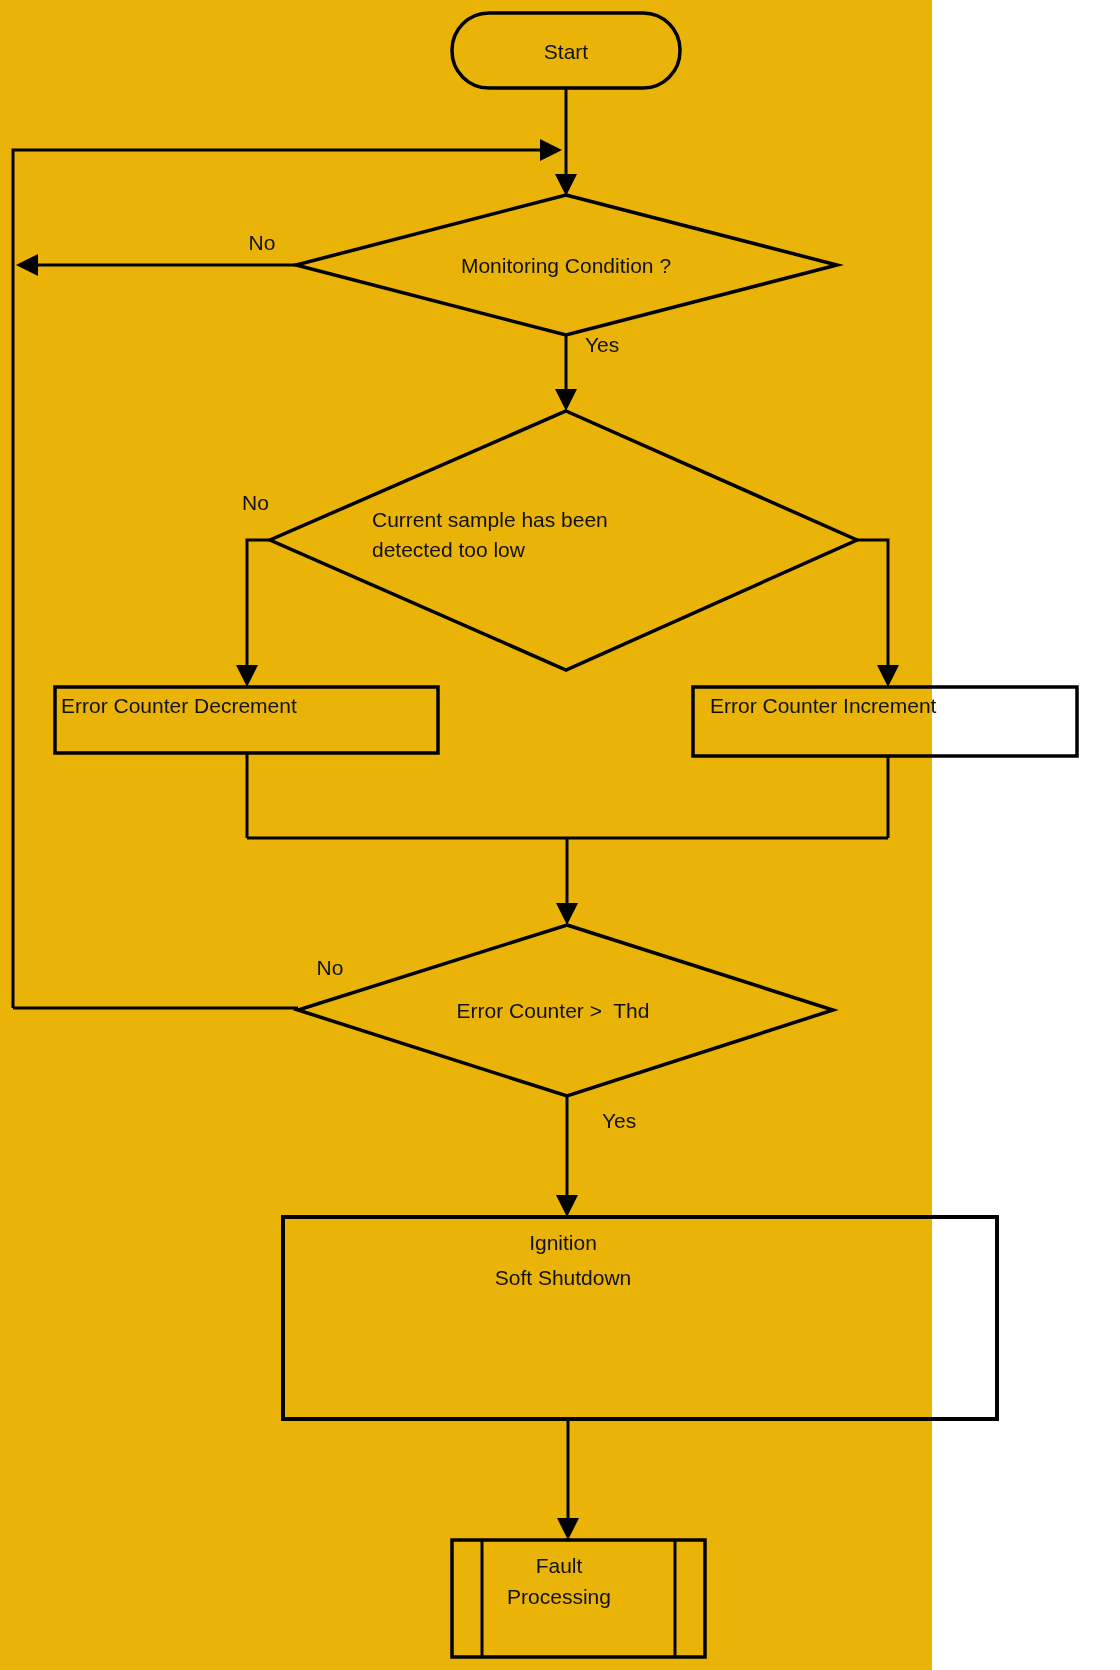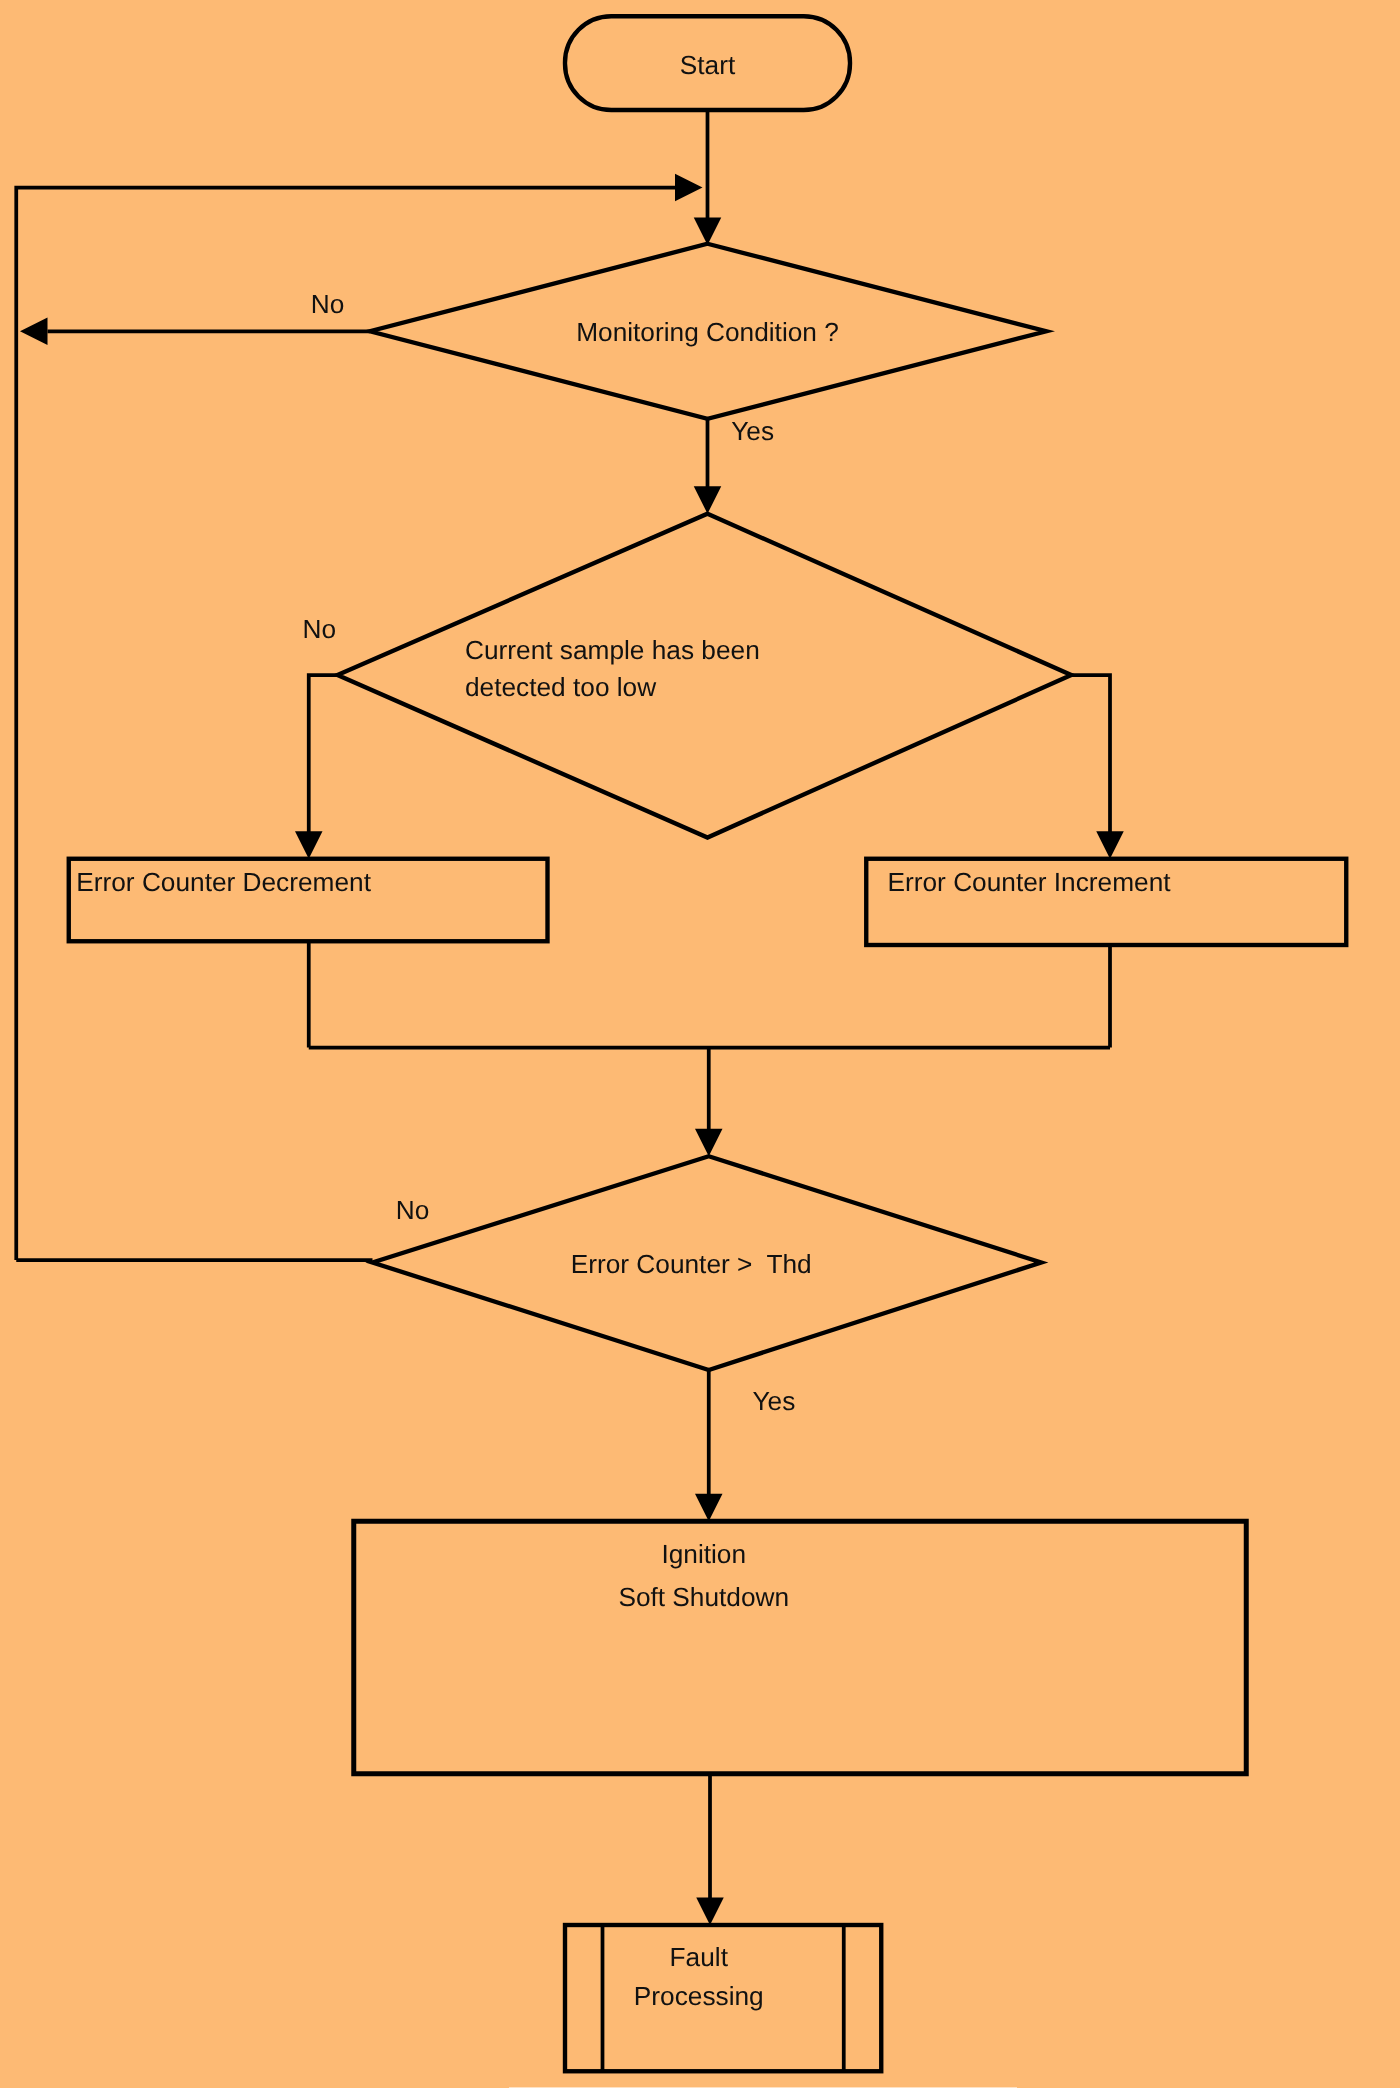--- a/index.html
+++ b/index.html
@@ -1,24 +1,24 @@
 <!DOCTYPE html>
 <html><head>
 <meta charset="utf-8">
 <style>
   html, body {
     margin: 0;
     padding: 0;
     background: #ffffff;
   }
   .canvas {
-    width: 1120px;
+    width: 932px;
     height: 1670px;
     position: relative;
-    background: #fdba74;
+    background: #eab308;
     font-family: "Liberation Sans", sans-serif;
   }
   svg { display: block; }
   .shape {
     fill: none;
     stroke: #000000;
     stroke-width: 3.5;
   }
   .thick { stroke-width: 4; }
   .edge {

